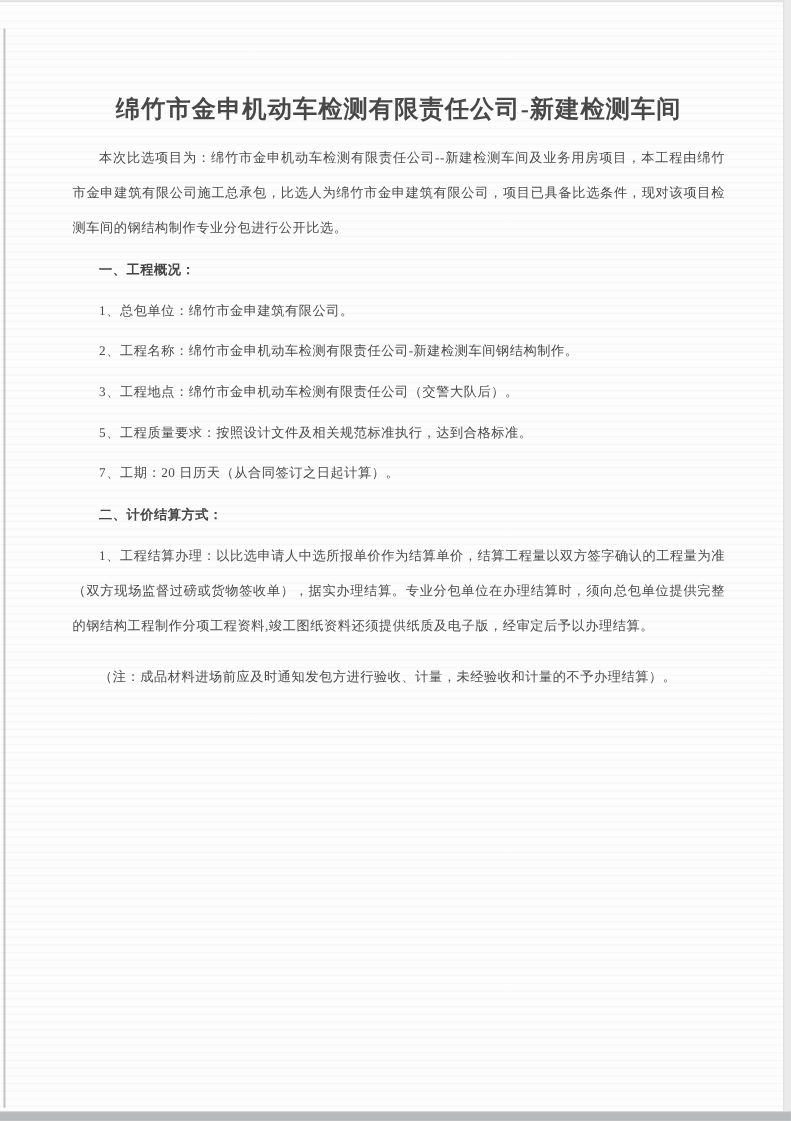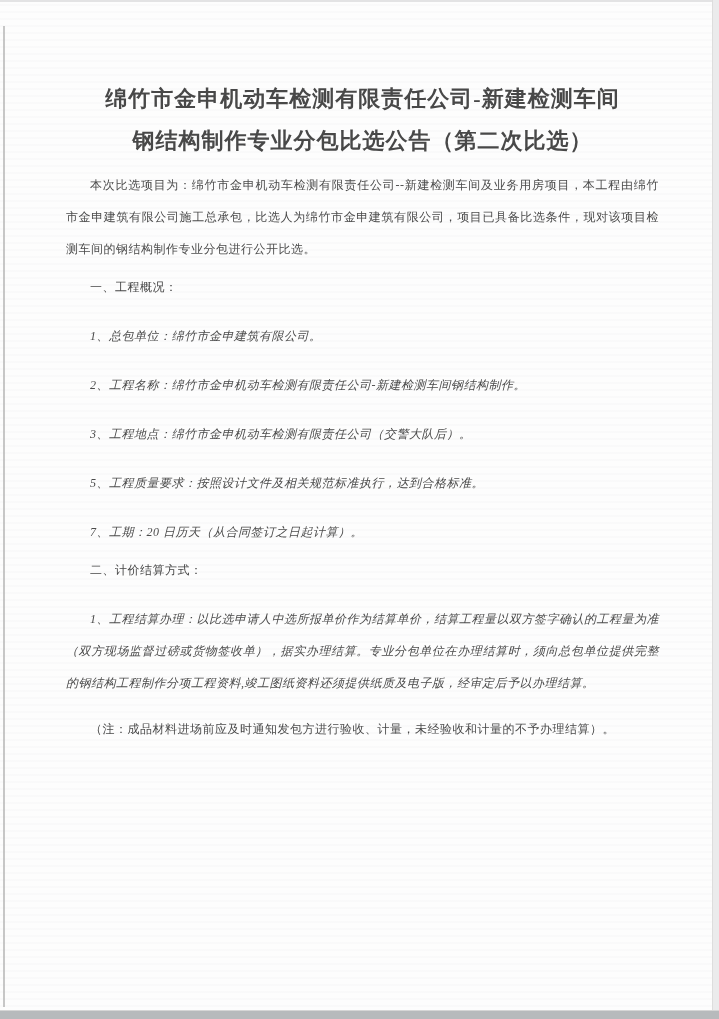--- a/index.html
+++ b/index.html
@@ -32,39 +32,38 @@
 
   .body{margin-top:7px;}
   .body p{
     margin:0;
     font-size:12px;
     line-height:32px;
     text-align:justify;
     text-indent:2em;
     letter-spacing:0.5px;
   }
-  .body p.item{margin-top:17px;font-style:italic;}
+  .body p.item{margin-top:5px;}
   .body p.note{margin-top:14px;}
-  .body p.heading{margin-top:6px;font-weight:normal;color:#464646;}
+  .body p.heading{margin-top:6px;font-weight:bold;color:#464646;}
 </style>
 </head>
 <body>
 
 <div class="page">
 
   <div class="edge-top"></div>
   <div class="edge-left"></div>
   <div class="edge-right"></div>
   <div class="edge-bottom"></div>
 
   <div class="content">
 
     <div class="title">
       <div>绵竹市金申机动车检测有限责任公司-新建检测车间</div>
-      <div>钢结构制作专业分包比选公告（第二次比选）</div>
     </div>
 
     <div class="body">
       <p class="intro">本次比选项目为：绵竹市金申机动车检测有限责任公司--新建检测车间及业务用房项目，本工程由绵竹市金申建筑有限公司施工总承包，比选人为绵竹市金申建筑有限公司，项目已具备比选条件，现对该项目检测车间的钢结构制作专业分包进行公开比选。</p>
       <p class="heading">一、工程概况：</p>
       <p class="item">1、总包单位：绵竹市金申建筑有限公司。</p>
       <p class="item">2、工程名称：绵竹市金申机动车检测有限责任公司-新建检测车间钢结构制作。</p>
       <p class="item">3、工程地点：绵竹市金申机动车检测有限责任公司（交警大队后）。</p>
       <p class="item">5、工程质量要求：按照设计文件及相关规范标准执行，达到合格标准。</p>
       <p class="item">7、工期：20 日历天（从合同签订之日起计算）。</p>

